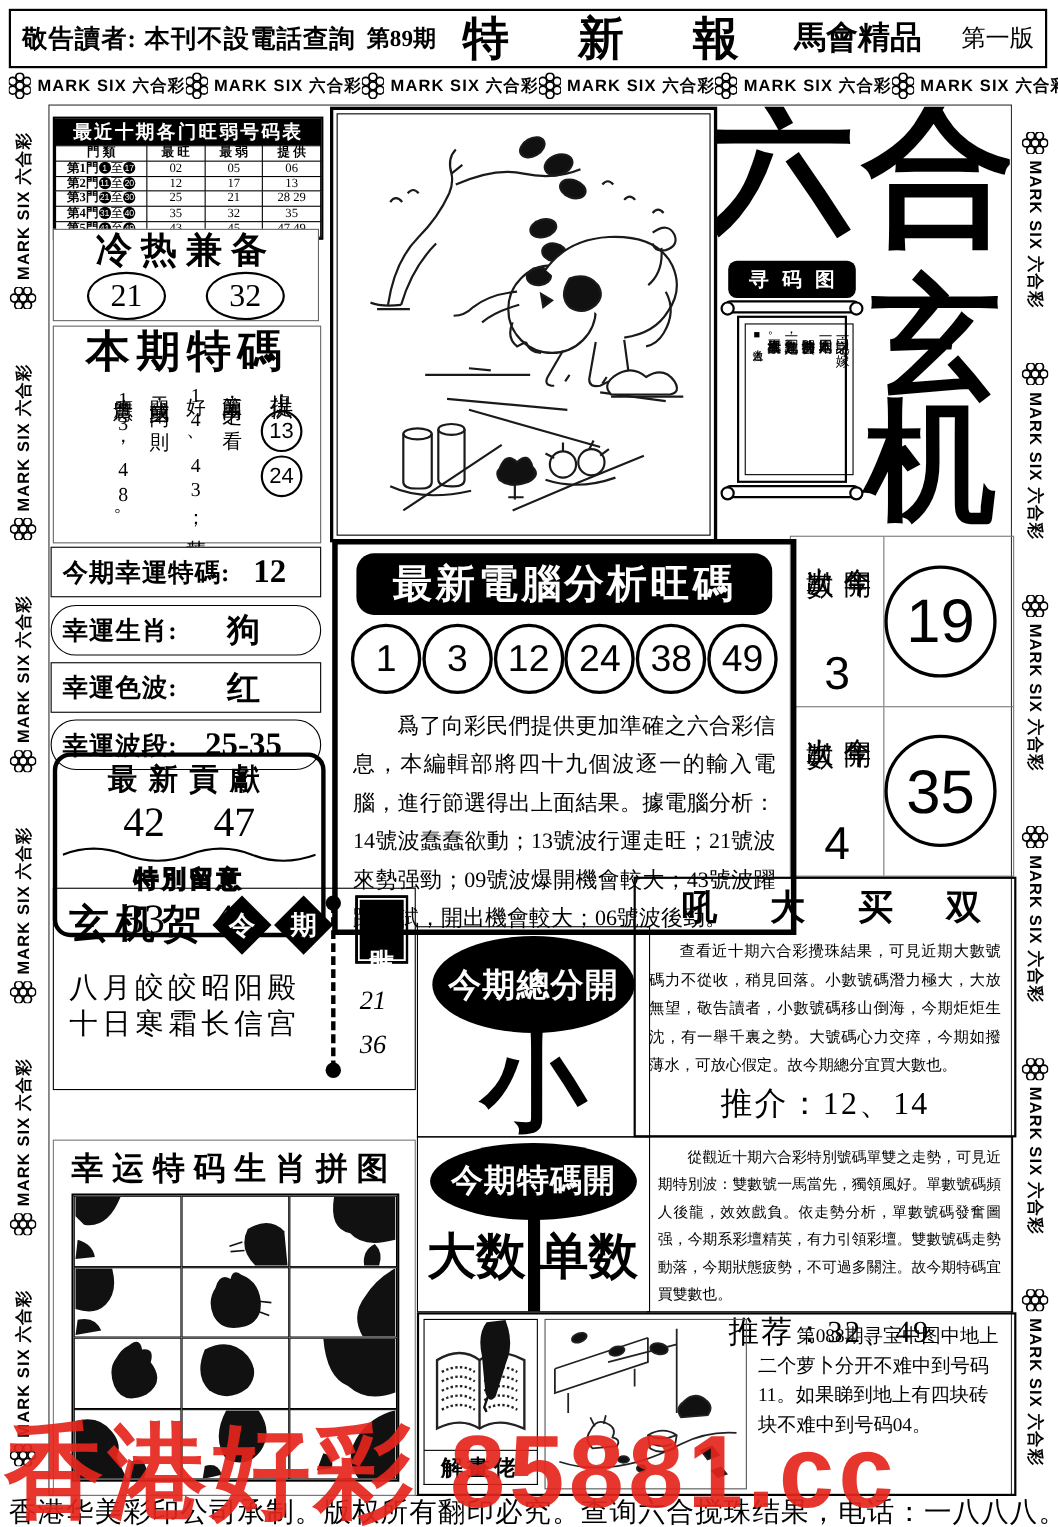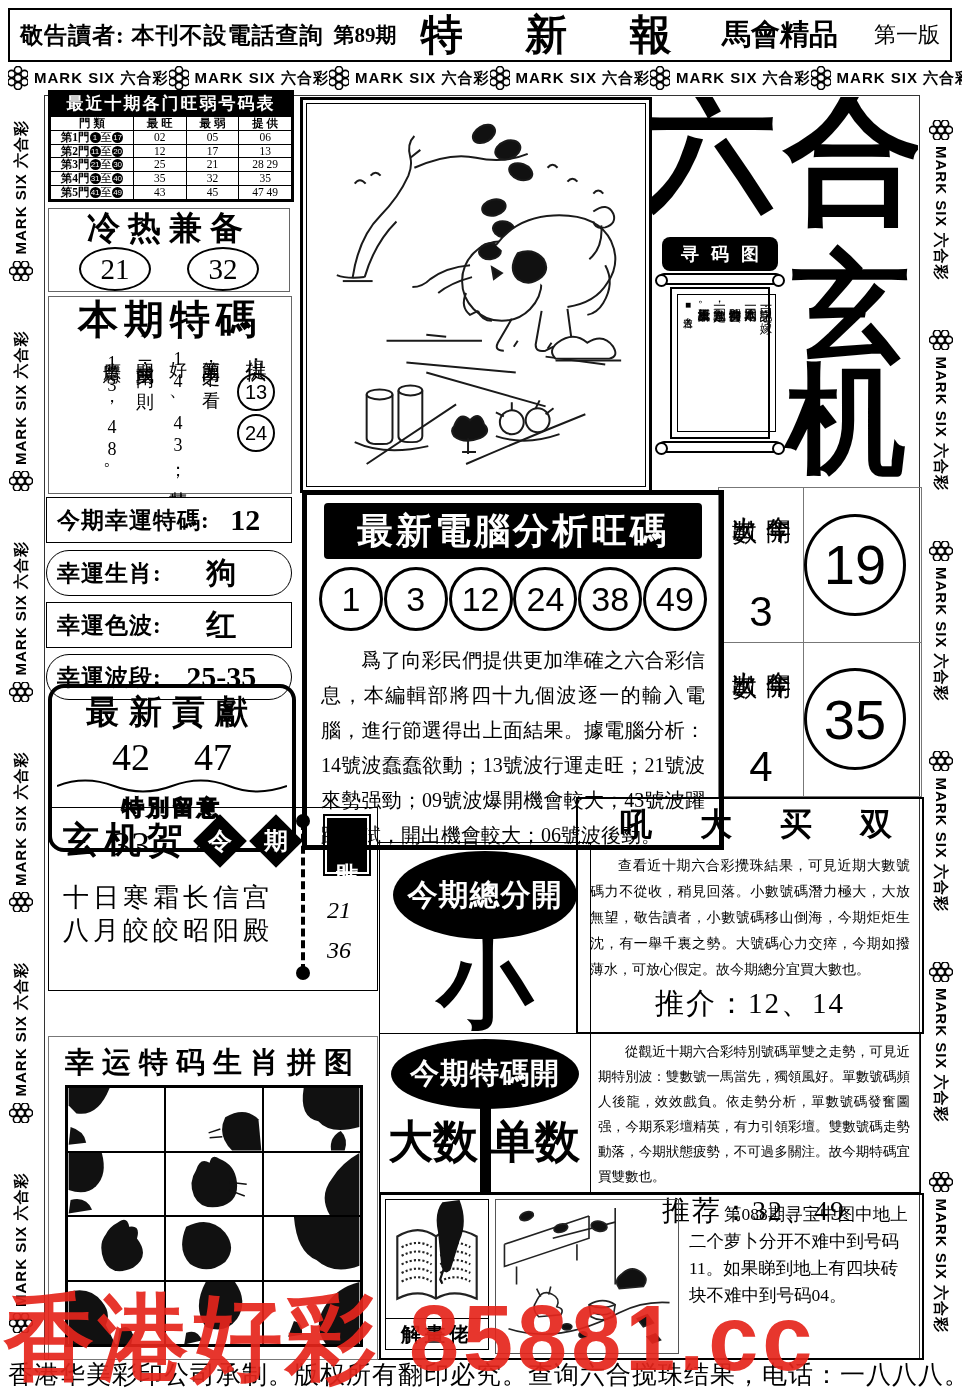--- a/index.html
+++ b/index.html
@@ -18,21 +18,21 @@
   
   .strip-top{left:8px;top:62px;width:946px;height:32px;display:flex;align-items:center;justify-content:space-between;font-family:"Liberation Sans",sans-serif;}
   .brand-unit{display:flex;align-items:center;gap:6px;font-size:15px;font-weight:bold;white-space:nowrap;letter-spacing:1px;}
   .fl{width:20px;height:24px;}
   .strip-side{top:95px;width:42px;height:1263px;overflow:hidden;}
   .strip-inner{position:absolute;width:1263px;height:42px;display:flex;align-items:center;justify-content:space-around;font-family:"Liberation Sans",sans-serif;}
   .strip-left .strip-inner{transform-origin:top left;transform:rotate(-90deg) translateX(-1263px);}
   .strip-right .strip-inner{transform-origin:top left;transform:rotate(90deg) translateY(-42px);}
   .frame{left:44px;top:95px;width:874px;height:1263px;border:1px solid #333;}
   
-  .hot{left:48px;top:90px;width:246px;height:112px;border:2px solid #000;box-sizing:border-box;}
+  .hot{left:48px;top:106px;width:246px;height:112px;border:2px solid #000;box-sizing:border-box;}
   .hot .tt{background:#000;color:#fff;font-weight:bold;font-size:17px;text-align:center;letter-spacing:2px;line-height:24px;height:24px;font-family:"Liberation Sans",sans-serif;}
   .hot table{border-collapse:collapse;width:100%;table-layout:fixed;}
   .hot td,.hot th{border:1px solid #000;font-size:11.5px;text-align:center;padding:0;line-height:12.8px;height:12.8px;white-space:nowrap;}
   .hot th{font-weight:bold;}
   .mini-c{display:inline-block;width:11px;height:11px;border-radius:50%;background:#000;color:#fff;font-size:8px;line-height:11px;text-align:center;vertical-align:1px;font-family:"Liberation Sans",sans-serif;}
   
   .coldhot{left:48px;top:208px;width:242px;height:84px;border:1px solid #666;}
   .coldhot .tt{font-size:33px;font-weight:bold;text-align:center;letter-spacing:8px;line-height:38px;}
   .coldhot .nums{display:flex;justify-content:space-around;padding:0 12px;}
   .oval{width:68px;height:40px;border:2px solid #000;border-radius:50%;font-size:29px;display:flex;align-items:center;justify-content:center;}
@@ -45,21 +45,21 @@
   .offer-col{width:58px;display:flex;flex-direction:column;align-items:center;}
   .offer-col .lbl{writing-mode:vertical-rl;text-orientation:upright;font-size:21px;letter-spacing:2px;}
   .circle-s{width:34px;height:34px;border:2px solid #000;border-radius:50%;font-size:20px;display:flex;align-items:center;justify-content:center;margin-top:3px;font-family:"Liberation Sans",sans-serif;}
   
   .lrow{left:46px;width:246px;height:46px;border:1.5px solid #000;display:flex;align-items:center;padding:0 10px;box-sizing:border-box;background:#fff;}
   .lrow .lab{font-size:23px;font-weight:bold;letter-spacing:1px;}
   .lrow .val{flex:1;text-align:center;font-size:30px;font-weight:bold;}
   .pill{border-radius:23px;}
   
   .contrib{left:48px;top:684px;width:240px;height:160px;border:4px solid #000;border-radius:16px;text-align:center;overflow:hidden;}
-  .contrib .tt{font-size:33px;font-weight:bold;letter-spacing:10px;margin-top:2px;}
+  .contrib .tt{font-size:27px;font-weight:bold;letter-spacing:10px;margin-top:2px;}
   .contrib .nums{display:flex;justify-content:space-around;font-size:38px;padding:0 38px;}
   .contrib .note{font-size:22px;font-weight:900;color:#fff;-webkit-text-stroke:1.3px #000;letter-spacing:3px;}
   
   .myst{left:48px;top:807px;width:328px;height:182px;border:1.5px solid #000;}
   .myst-main{position:absolute;left:14px;top:8px;width:240px;}
   .myst-title{display:flex;align-items:center;gap:6px;}
   .myst-title .p1{font-size:36px;font-weight:bold;letter-spacing:6px;}
   .dia{width:38px;height:38px;background:#000;transform:rotate(45deg);display:flex;align-items:center;justify-content:center;margin:4px 6px;}
   .dia span{transform:rotate(-45deg);color:#fff;font-size:24px;font-weight:bold;}
   .poem{font-size:26px;letter-spacing:4px;line-height:33px;margin-top:16px;white-space:nowrap;}
@@ -72,21 +72,21 @@
   .puzzle{left:48px;top:1036px;width:328px;height:322px;border:1px solid #777;}
   .puzzle .tt{font-size:29px;letter-spacing:8px;text-align:center;margin-top:6px;font-weight:bold;}
   .pgrid{position:absolute;left:16px;top:48px;width:294px;height:258px;border:2px solid #000;display:grid;grid-template-columns:repeat(3,1fr);grid-template-rows:repeat(4,1fr);}
   .pcell{border:1.5px solid #000;overflow:hidden;position:relative;background:#fff;}
   .pcell svg{width:100%;height:100%;}
   
   .scene{left:300px;top:97px;width:346px;height:390px;border:3px solid #000;}
   .scene-in{position:absolute;inset:3px;border:1px solid #000;}
   
   .comp{left:302px;top:490px;width:412px;height:350px;border:5px solid #000;z-index:5;}
-  .banner{margin:8px auto 4px;width:378px;height:56px;background:#000;border-radius:4px;color:#fff;
+  .banner{margin:8px auto 4px;width:378px;height:56px;background:#000;border-radius:16px;color:#fff;
           font-family:"Liberation Sans",sans-serif;font-weight:bold;font-size:36px;letter-spacing:3px;
           display:flex;align-items:center;justify-content:center;}
   .cnums{display:flex;justify-content:space-between;padding:4px 12px;}
   .circle-b{width:58px;height:58px;border:3px solid #000;border-radius:50%;font-size:34px;font-family:"Liberation Sans",sans-serif;display:flex;align-items:center;justify-content:center;}
   .comp .para{margin:8px 14px 0;font-size:20px;line-height:1.75;text-align:justify;text-indent:2em;}
   
   .liuhe{left:650px;top:97px;width:268px;height:390px;overflow:hidden;}
   .bigch{position:absolute;font-weight:bold;font-size:132px;line-height:1;}
   .scroll{position:absolute;left:8px;top:140px;width:124px;}
   .scroll-hd{width:116px;height:34px;margin:0 auto;background:#000;border-radius:8px;color:#fff;font-size:18px;font-weight:bold;letter-spacing:12px;display:flex;align-items:center;justify-content:center;padding-left:12px;box-sizing:border-box;}
@@ -391,22 +391,22 @@
     <div class="myst-title">
       <span class="p1">玄机贺</span>
       <span class="dia">
           <span>令</span>
         </span>
       <span class="dia">
           <span>期</span>
         </span>
     </div>
     <div class="poem">
+      <div>八月皎皎昭阳殿</div>
       <div>十日寒霜长信宫</div>
-      <div>八月皎皎昭阳殿</div>
     </div>
   </div>
   <div class="dash-line"></div>
   <div class="tip-box">貼士</div>
   <div class="tip-nums">
     <div>21</div>
     <div>36</div>
   </div>
 </div>
 

